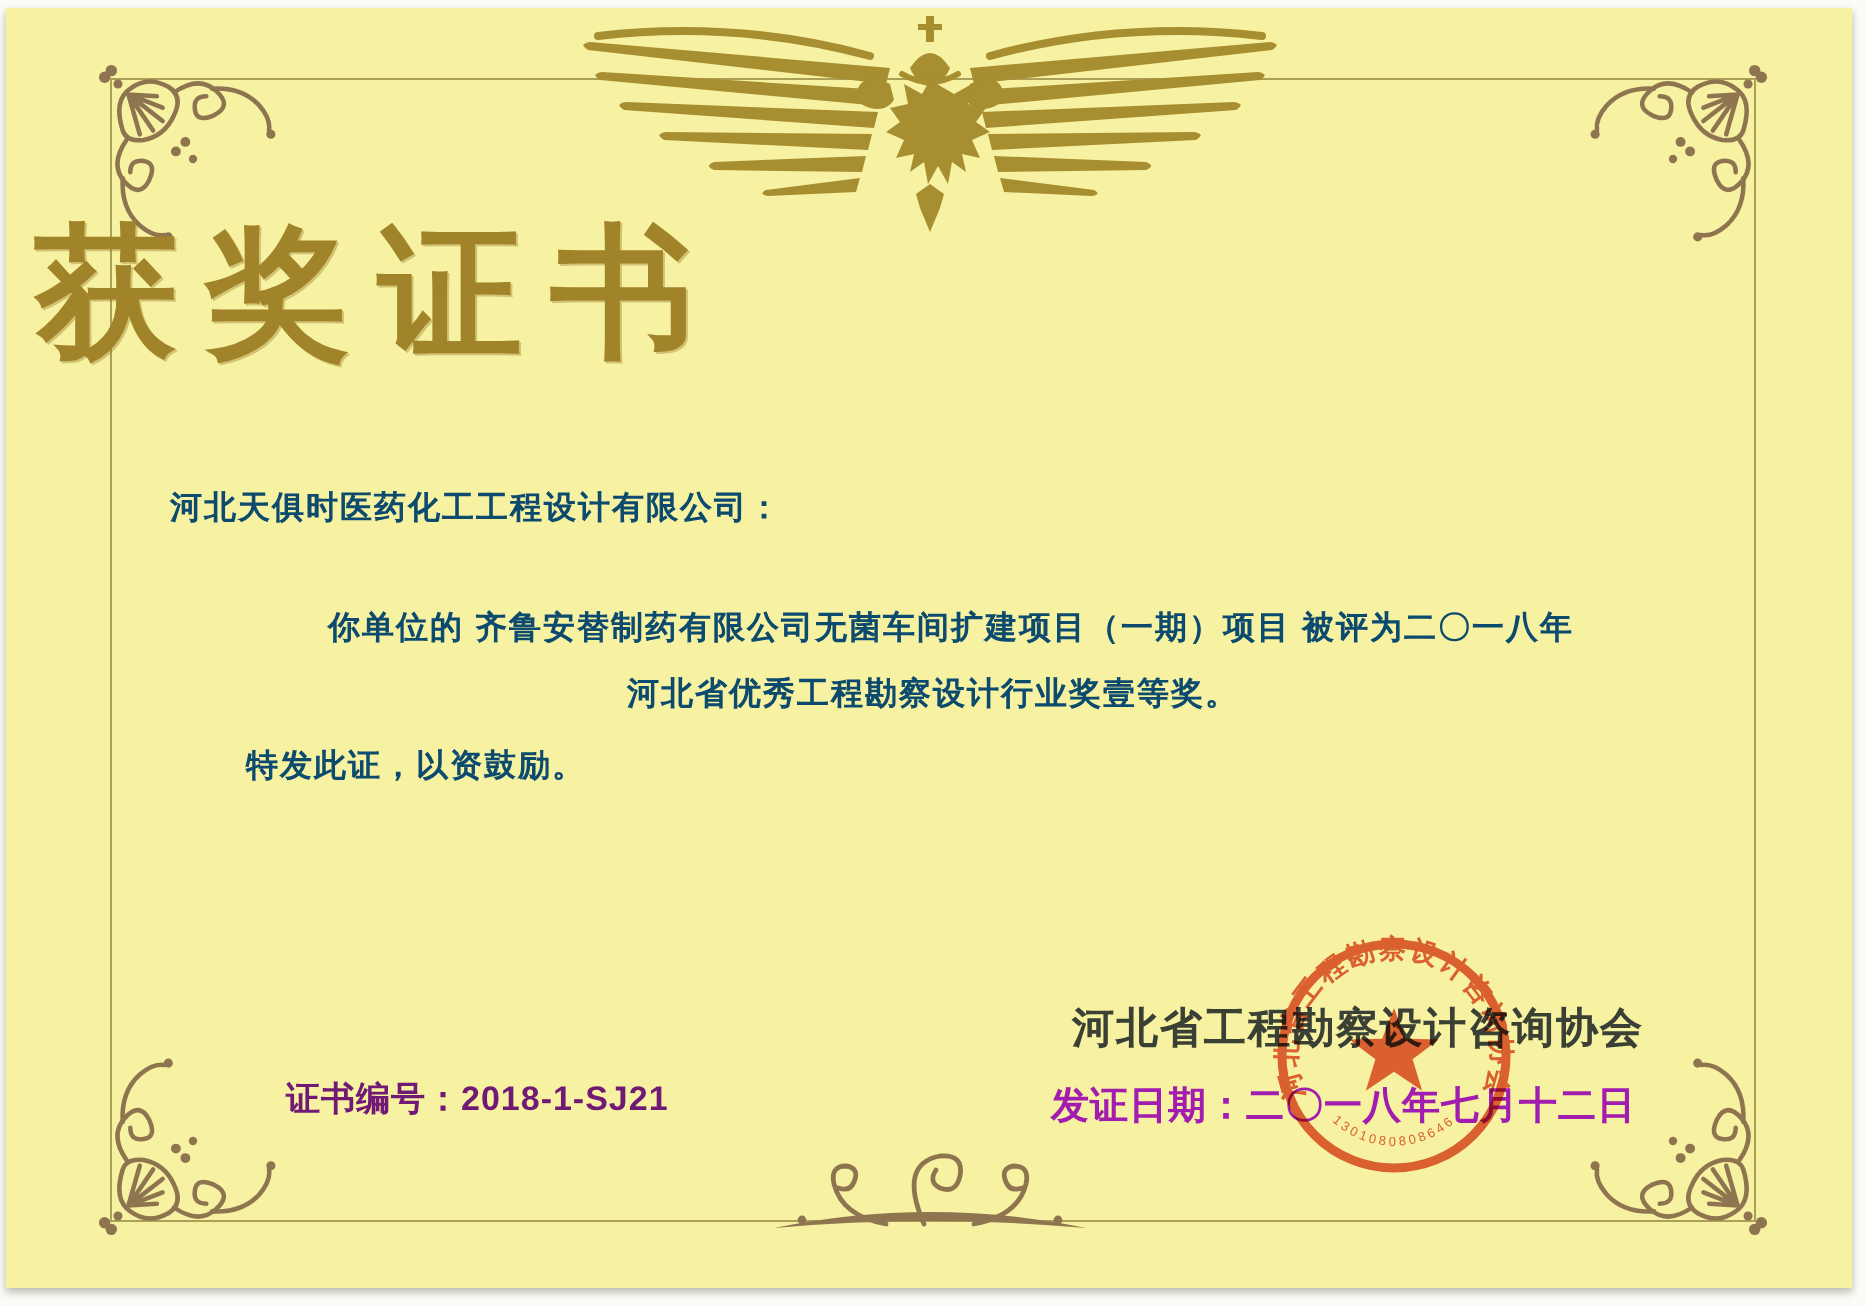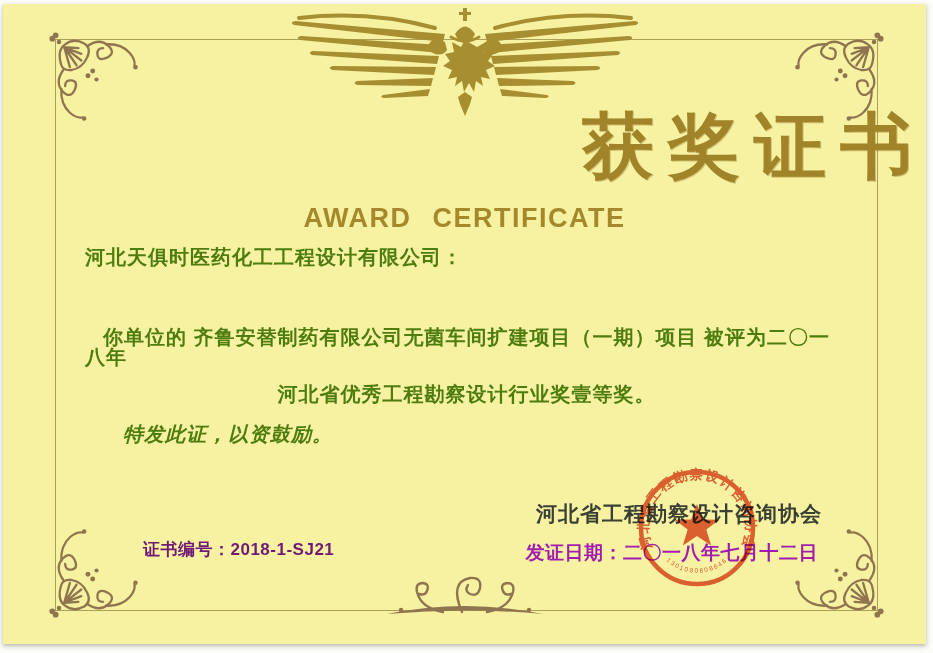--- a/index.html
+++ b/index.html
@@ -8,33 +8,33 @@
          box-shadow:0 2px 4px rgba(60,60,40,.35);}
   .frame{position:absolute;left:52px;top:35px;right:48px;bottom:33px;
          border:1px solid #ac9f58;pointer-events:none;}
   .corner{position:absolute;width:95px;height:95px;}
   .corner.tl{left:46px;top:28px;}
   .corner.tr{right:42px;top:28px;transform:scaleX(-1);}
   .corner.bl{left:46px;bottom:26px;transform:scaleY(-1);}
   .corner.br{right:42px;bottom:26px;transform:scale(-1,-1);}
   .bottom-flourish{position:absolute;left:50%;bottom:26px;transform:translateX(-50%);}
   .emblem{position:absolute;left:50%;top:4px;transform:translateX(-50%);}
-  .title{position:absolute;top:104px;width:100%;text-align:right;
+  .title{position:absolute;top:104px;width:100%;text-align:left;
          font-family:"DejaVu Serif",serif;font-weight:bold;font-size:72px;line-height:1.06;
          color:#a1842a;letter-spacing:14px;text-indent:14px;
          text-shadow:1px 1px 0 rgba(140,105,30,.35);}
   .subtitle{position:absolute;top:199px;width:100%;text-align:center;
          font-weight:bold;font-size:27px;color:#a6882c;letter-spacing:1.5px;word-spacing:12px;}
   .body-block{position:absolute;left:82px;right:78px;top:243px;
-         color:#4d7c0f;font-size:20px;line-height:1;letter-spacing:1px;}
+         color:#0c4a6e;font-size:16px;line-height:1;letter-spacing:1px;}
   .salutation{font-weight:600;margin:0;}
   .b-line{margin:0;font-weight:600;}
-  .b1{margin-top:60px;text-indent:18px;}
+  .b1{margin-top:44px;text-indent:18px;text-align:center;}
   .b2{margin-top:17px;text-align:center;}
-  .b3{margin-top:20px;text-indent:38px;font-style:italic;}
+  .b3{margin-top:20px;text-indent:38px;}
   .cert-no{position:absolute;left:140px;top:534px;font-size:17px;font-weight:600;
          color:#701a75;letter-spacing:.5px;}
   .issuer{position:absolute;right:104px;top:496px;font-size:21px;font-weight:700;
          color:#3a4034;letter-spacing:1px;}
   .issue-date{position:absolute;right:108px;top:536px;font-size:19px;font-weight:600;
          color:#a21caf;letter-spacing:.5px;}
   .seal{position:absolute;left:629px;top:459px;width:130px;height:130px;
         opacity:.88;mix-blend-mode:multiply;}
   .orn{stroke:#8f754f;fill:none;stroke-width:2.4;stroke-linecap:round;}
   .ornf{fill:#8f754f;stroke:none;}
@@ -147,21 +147,20 @@
       <path class="gold" d="M174,0 h4 v4 h4 v3 h-4 v6 h-4 v-6 h-4 v-3 h4 Z"></path>
       <path class="gold" d="M166,26 q10,-15 20,0 q-4,9 -10,9 q-6,0 -10,-9 Z"></path>
       <path class="golds" stroke-width="3" d="M162,29 q14,8 28,0"></path>
       <path class="gold" d="M156,34 q-12,-6 -16,2 q-3,7 6,10 q8,2 12,-4 Z"></path>
       <path class="gold" d="M196,34 q12,-6 16,2 q3,7 -6,10 q-8,2 -12,-4 Z"></path>
       <path class="gold" d="M176,32 l12,7 l9,-5 l-2,10 l9,2 l-5,7 l7,5 l-9,4 l4,9 l-9,-2 l2,9 l-7,-5 l-2,11 l-5,-9 l-5,9 l-2,-11 l-7,5 l2,-9 l-9,2 l4,-9 l-9,-4 l7,-5 l-5,-7 l9,-2 l-2,-10 l9,5 Z"></path>
       <path class="gold" d="M176,84 l7,5 l-2,7 l-5,12 l-5,-12 l-2,-7 Z"></path>
     </svg>
 
     <div class="title">获奖证书</div>
-    <div class="subtitle">AWARD CERTIFICATE</div>
 
     <div class="body-block">
       <p class="salutation">河北天俱时医药化工工程设计有限公司：</p>
       <p class="b-line b1">你单位的 齐鲁安替制药有限公司无菌车间扩建项目（一期）项目 被评为二〇一八年</p>
       <p class="b-line b2">河北省优秀工程勘察设计行业奖壹等奖。</p>
       <p class="b-line b3">特发此证，以资鼓励。</p>
     </div>
 
     <div class="cert-no">
       <span>证书编号：</span><span>2018-1-SJ21</span>

